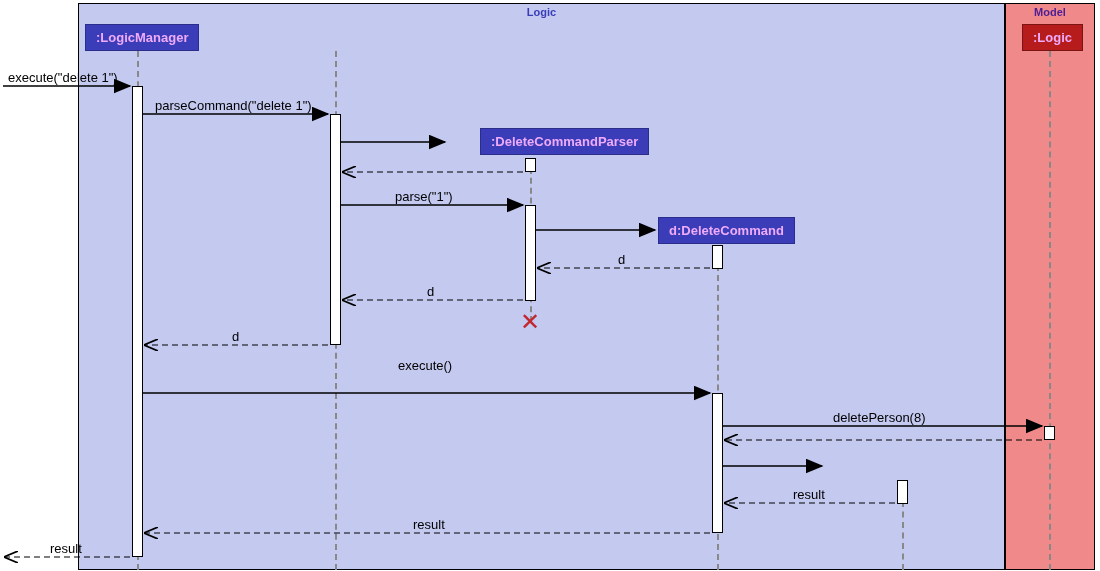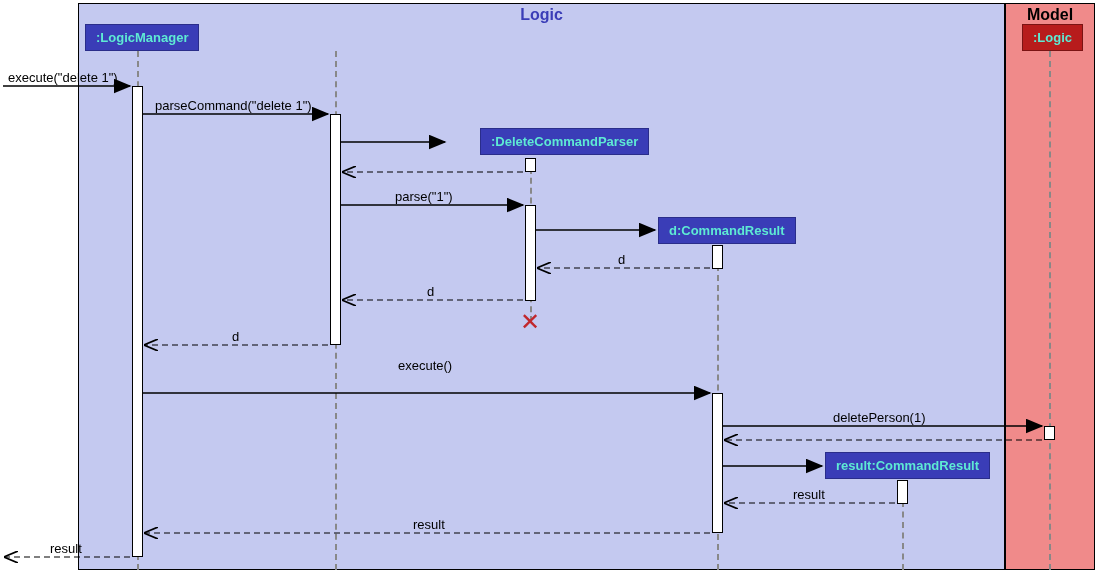--- a/index.html
+++ b/index.html
@@ -19,27 +19,27 @@
     border: 1px solid #000;
     box-sizing: border-box;
   }
   .region-title {
     position: absolute;
     top: 0;
     left: 50%;
     transform: translateX(-50%);
     padding: 2px 8px;
     font-weight: bold;
-    font-size: 16px;
+    font-size: 11px;
     white-space: nowrap;
   }
   .participant {
     position: absolute;
     background: #3A3DB7;
-    color: #5eead4;
+    color: #f0abfc;
     border: 1.5px solid #2a2d8a;
     padding: 5px 10px;
     font-weight: bold;
     white-space: nowrap;
     box-sizing: border-box;
   }
   .lifeline {
     position: absolute;
     border-left: 2px dashed #888;
     width: 0;
@@ -75,34 +75,33 @@
 </style>
 </head>
 <body>
 
 <div class="canvas">
 
   <div class="region" style="left:78px; top:3px; width:927px; height:567px; background:#c4c9f0;">
     <div class="region-title" style="color:#3A3DB7;">Logic</div>
   </div>
   <div class="region" style="left:1005px; top:3px; width:90px; height:567px; background:#f08a8a;">
-    <div class="region-title" style="color:#000000;">Model</div>
+    <div class="region-title" style="color:#4c1d95;">Model</div>
   </div>
 
   <div class="lifeline" style="left:137px; top:51px; height:519px;"></div>
   <div class="lifeline" style="left:335px; top:51px; height:519px;"></div>
   <div class="lifeline" style="left:530px; top:158px; height:164px;"></div>
   <div class="lifeline" style="left:717px; top:245px; height:325px;"></div>
   <div class="lifeline" style="left:902px; top:480px; height:90px;"></div>
   <div class="lifeline" style="left:1049px; top:51px; height:519px;"></div>
 
   <div class="participant" style="left:85px; top:24px;">:LogicManager</div>
   <div class="participant" style="left:448px; top:128px;margin-left:32px;">:DeleteCommandParser</div>
-  <div class="participant" style="left:658px; top:217px;">d:CommandResult</div>
-  <div class="participant" style="left:825px; top:452px;">result:CommandResult</div>
+  <div class="participant" style="left:658px; top:217px;">d:DeleteCommand</div>
   <div class="participant" style="left:1022px; top:24px; background:#b71c1c; border-color:#7a1313;">:Logic</div>
 
   <div class="activation" style="left:132px; top:86px; height:471px;"></div>
   <div class="activation" style="left:330px; top:114px; height:231px;"></div>
   <div class="activation" style="left:525px; top:158px; height:14px;"></div>
   <div class="activation" style="left:525px; top:205px; height:96px;"></div>
   <div class="activation" style="left:712px; top:245px; height:24px;"></div>
   <div class="activation" style="left:712px; top:393px; height:140px;"></div>
   <div class="activation" style="left:1044px; top:426px; height:14px;"></div>
   <div class="activation" style="left:897px; top:480px; height:24px;"></div>
@@ -152,18 +151,18 @@
     <line x1="130" y1="557" x2="5" y2="557" stroke="#000" stroke-width="1.2" stroke-dasharray="6,4" marker-end="url(#arrow-open)"></line>
   </svg>
 
   <div class="msg-label" style="left:8px; top:70px;">execute("delete 1")</div>
   <div class="msg-label" style="left:155px; top:98px;">parseCommand("delete 1")</div>
   <div class="msg-label" style="left:395px; top:189px;">parse("1")</div>
   <div class="msg-label" style="left:618px; top:252px;">d</div>
   <div class="msg-label" style="left:427px; top:284px;">d</div>
   <div class="msg-label" style="left:232px; top:329px;">d</div>
   <div class="msg-label" style="left:398px; top:358px;">execute()</div>
-  <div class="msg-label" style="left:833px; top:410px;">deletePerson(1)</div>
+  <div class="msg-label" style="left:833px; top:410px;">deletePerson(8)</div>
   <div class="msg-label" style="left:793px; top:487px;">result</div>
   <div class="msg-label" style="left:413px; top:517px;">result</div>
   <div class="msg-label" style="left:50px; top:541px;">result</div>
 
 </div>
 
 </body></html>

